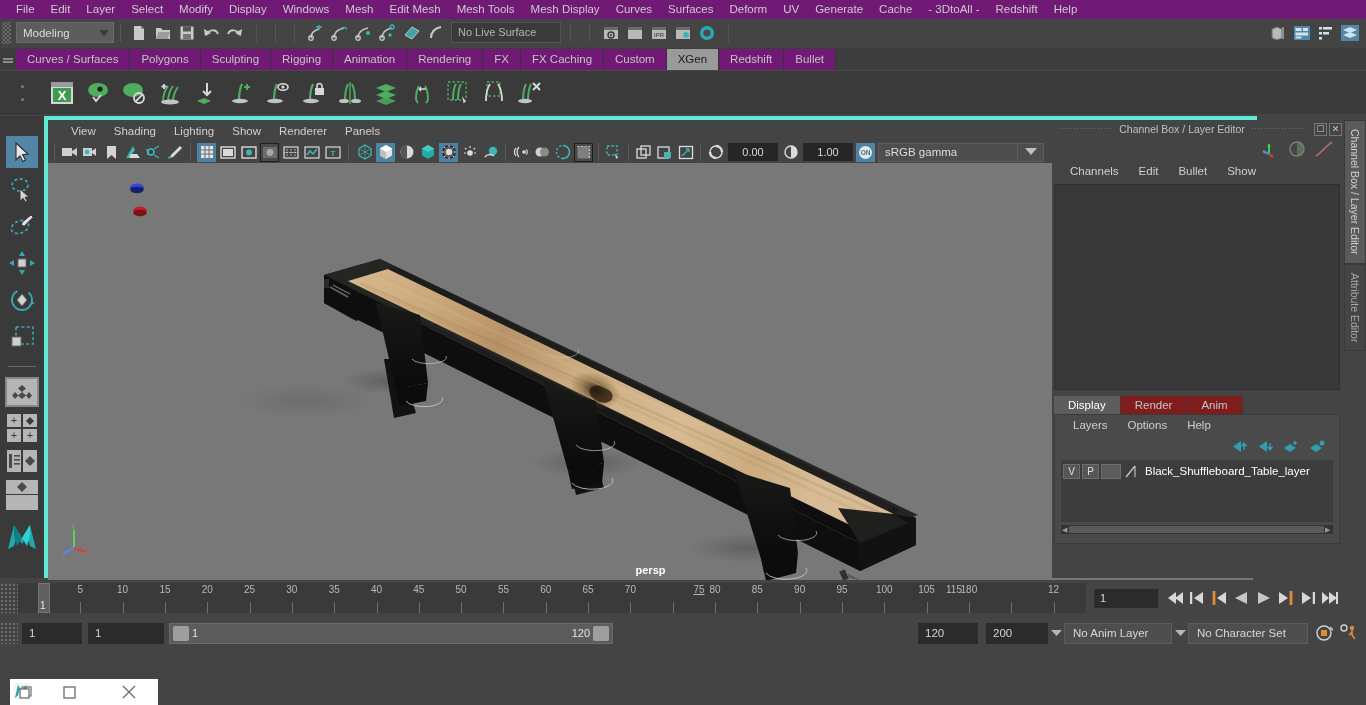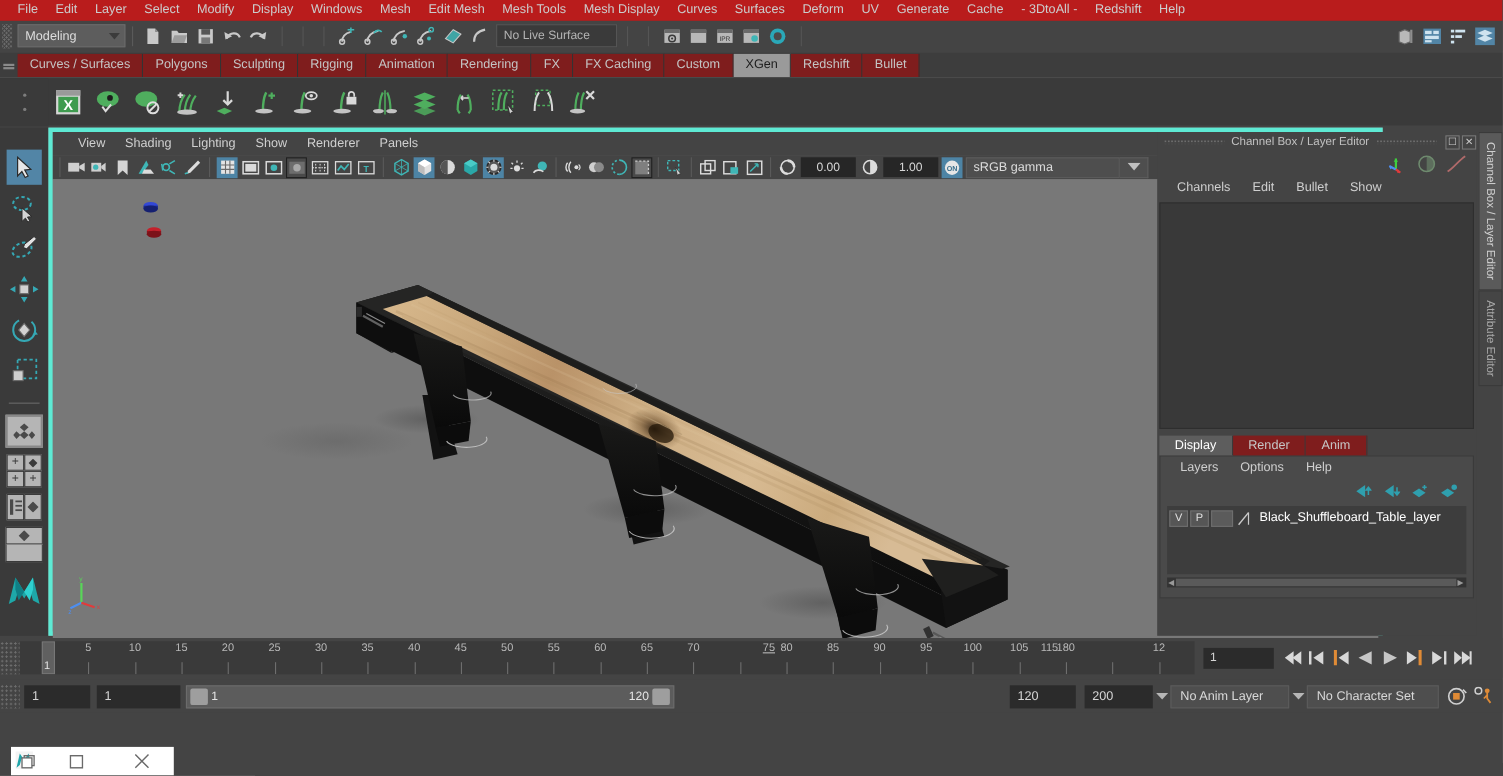--- a/index.html
+++ b/index.html
@@ -9,21 +9,21 @@
     font-family: "Liberation Sans", sans-serif;
     overflow: hidden;
     color: #c8c8c8;
     -webkit-font-smoothing: antialiased;
   }
   .app { position: relative; width: 1366px; height: 705px; }
 
   
   .menubar {
     position: absolute; left: 0; top: 0; width: 1366px; height: 19px;
-    background: #b91c1c; display: flex; align-items: center;
+    background: #701a75; display: flex; align-items: center;
     padding-left: 8px;
   }
   .menubar .mi {
     font-size: 11.5px; color: #cccccc; padding: 0 8px; line-height: 19px;
     white-space: nowrap; cursor: default;
   }
 
   
   .statusline {
     position: absolute; left: 0; top: 19px; width: 1366px; height: 27px;
@@ -72,21 +72,21 @@
   .shelftabs .grip {
     width: 16px; height: 22px; display:flex; align-items:center; justify-content:center;
     flex: 0 0 auto;
   }
   .shelftabs .grip i {
     display:block; width:10px; height:2px; background:#8a8a8a;
     box-shadow: 0 3px 0 #8a8a8a;
   }
   .stab {
     font-size: 11.5px; color: #c4c4c4; padding: 0 11px; height: 21px;
-    line-height: 21px; background: #7f1d1d;
+    line-height: 21px; background: #701a75;
     border-right: 1px solid #333; white-space: nowrap; cursor: default;
   }
   .stab.active { background: #9a9a9a; color: #1c1c1c; }
 
   
   .shelfbar {
     position: absolute; left: 0; top: 70px; width: 1366px; height: 44px;
     background: #3a3a3a; display: flex; align-items: center;
     border-top: 1px solid #4a4a4a;
   }
@@ -1049,20 +1049,21 @@
 
       <svg class="axisgiz" viewBox="0 0 40 40">
         <path d="M12 28 L12 10" stroke="#58d658" stroke-width="2"></path>
         <path d="M12 28 L2 33" stroke="#4d8ef0" stroke-width="2"></path>
         <path d="M12 28 L24 32" stroke="#e03b3b" stroke-width="2"></path>
         <text x="10" y="8" font-size="6" fill="#58d658" font-family="Liberation Sans">y</text>
         <text x="26" y="34" font-size="6" fill="#e03b3b" font-family="Liberation Sans">x</text>
         <text x="0" y="38" font-size="6" fill="#4d8ef0" font-family="Liberation Sans">z</text>
       </svg>
 
+      <div class="camlabel">persp</div>
     </div>
   </div>
 
   <div class="rpanel">
     <div class="rphead">
       <span class="dotted"></span>
       <span>Channel Box / Layer Editor</span>
       <span class="dotted"></span>
       <span class="wbtn">☐</span>
       <span class="wbtn">✕</span>

